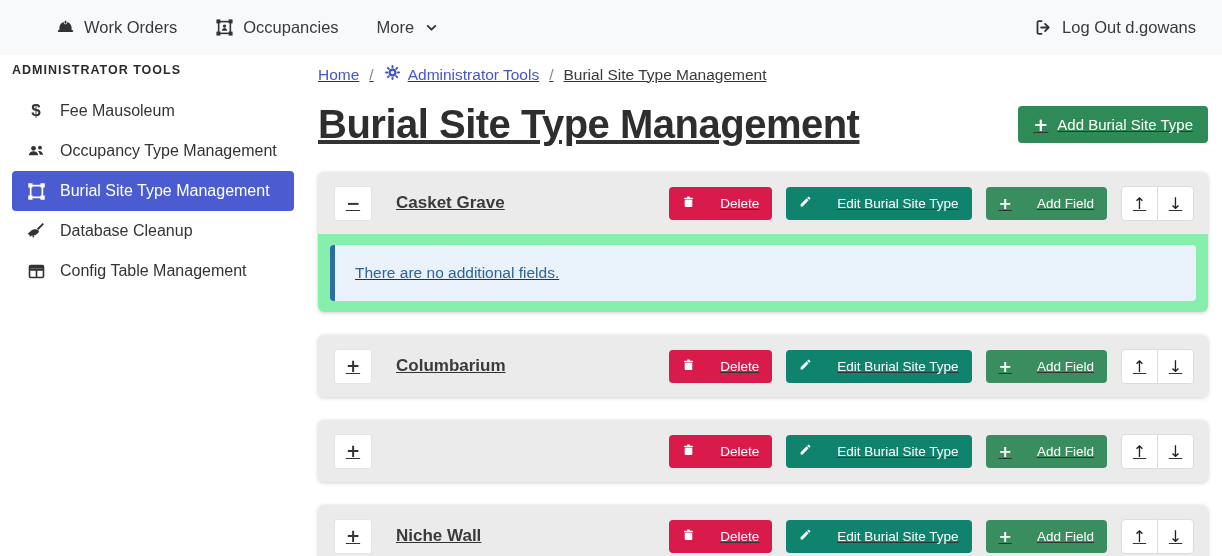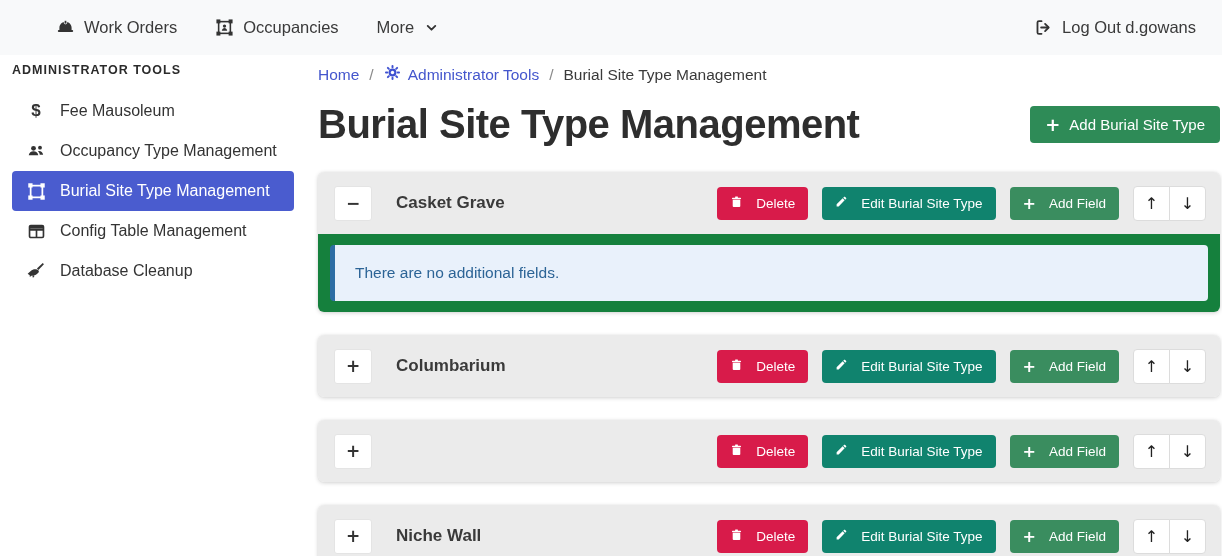--- a/index.html
+++ b/index.html
@@ -34,21 +34,21 @@
   }
   .side-item {
     height:40px; display:flex; align-items:center; gap:13px;
     margin:0 16px 0 12px; padding-left:13px; border-radius:4px;
     font-size:16px; color:#333;
   }
   .side-item .s-icon { width:22px; display:flex; justify-content:center; align-items:center; color:inherit; font-weight:700; }
   .side-item.active { background:var(--accent-blue,#4a5ccf); color:#fff; }
 
   
-  .main { position:absolute; top:55px; left:310px; right:0; bottom:0; padding:9px 2px 0 8px; background:#fff; }
+  .main { position:absolute; top:55px; left:310px; right:0; bottom:0; padding:9px 14px 0 8px; background:#fff;text-decoration:underline; }
   .breadcrumb { display:flex; align-items:center; gap:10px; font-size:15.5px; }
   .breadcrumb a { color:var(--link-blue,#4456cd); text-decoration:none; }
   .crumb-link { display:flex; align-items:center; gap:7px; color:var(--link-blue,#4456cd); }
   .crumb-sep { color:#8a8a8a; }
   .crumb-current { color:#3a3a3a; }
 
   .title-row { display:flex; align-items:center; justify-content:space-between; margin-top:16px; }
   .page-title { font-size:40px; font-weight:600; color:#2e2e2e; letter-spacing:-0.5px; line-height:1.15; }
   .btn { border:none; color:#fff; border-radius:4px; display:inline-flex; align-items:center; cursor:pointer; font-family:inherit; }
   .btn .plus { font-weight:700; font-family:"DejaVu Sans",sans-serif; }
@@ -66,35 +66,35 @@
     background:var(--header-gray,#ebebeb); height:62px;
     display:flex; align-items:center; padding:0 14px 0 16px;
   }
   .toggle-btn {
     width:38px; height:35px; background:#fff; border:1px solid #e4e4e4; border-radius:3px;
     font-size:17px; font-weight:700; color:#333; font-family:"DejaVu Sans",sans-serif;
     display:flex; align-items:center; justify-content:center; cursor:pointer;
   }
   .panel-title { margin-left:24px; font-size:17px; font-weight:700; color:#3a3a3a; }
   .panel-actions { margin-left:auto; display:flex; align-items:center; gap:14px; }
-  .pbtn { height:33px; font-size:13.5px; gap:13px; padding:0 13px; }
+  .pbtn { height:33px; font-size:13.5px; gap:25px; padding:0 13px; }
   .pbtn .plus { font-size:16px; }
   .btn-delete { background:var(--delete-red,#d81b4a); }
   .btn-edit { background:var(--edit-teal,#10836e);justify-content:flex-end; }
   .btn-add-field { background:var(--add-field-green,#3a8d5f); }
   .arrow-group { display:flex; }
   .arrow-btn {
     width:37px; height:35px; background:#fff; border:1px solid #dcdcdc; color:#222;
     font-size:16px; font-family:"DejaVu Sans",sans-serif; cursor:pointer;
     display:flex; align-items:center; justify-content:center;
   }
   .arrow-btn.up { border-radius:4px 0 0 4px; }
   .arrow-btn.down { border-radius:0 4px 4px 0; margin-left:-1px; }
 
-  .panel-body { background:#15803d; padding:11px 12px; }
+  .panel-body { background:#86efac; padding:11px 12px; }
   .alert-info {
     background:var(--alert-bg,#e9f1fb); border-left:5px solid var(--alert-border,#2d6da4);
     border-radius:4px; color:var(--alert-text,#2c6496);
     padding:19px 20px; font-size:15.5px;
   }
 </style>
 </head>
 <body>
 
 <nav class="navbar">
@@ -178,38 +178,38 @@
           <rect x="1.6" y="17" width="5.4" height="5.4"></rect>
             <rect x="17" y="17" width="5.4" height="5.4"></rect>
         </g>
       </svg>
     </span>
     <span>Burial Site Type Management</span>
   </div>
 
   <div class="side-item clickable">
     <span class="s-icon">
+      <svg width="20" height="20" viewBox="0 0 24 24" fill="currentColor">
+        <path d="M21.5 3.9 20.1 2.5l-7 6.6 1.8 1.8z"></path>
+        <path d="M13.2 10.1c-2.7-.8-5.5-.1-7.5 1.8L2 15.4c1.5 1.5 3.5 2.4 5.6 2.4 2 0 4-.8 5.5-2.2l1.7-1.6c.6-.6.8-1.5.4-2.3-.3-.8-1-1.4-2-1.6z"></path>
+        <path d="M4.5 18.5l2-2M8 19.5l1.6-1.6" stroke="currentColor" stroke-width="1.4"></path>
+      </svg>
+    </span>
+    <span>Database Cleanup</span>
+  </div>
+
+  <div class="side-item clickable">
+    <span class="s-icon">
       <svg width="19" height="19" viewBox="0 0 24 24">
         <rect x="3.2" y="4.4" width="17.6" height="15.2" rx="1.6" fill="none" stroke="currentColor" stroke-width="2.1"></rect>
         <path d="M3.2 10h17.6M12 10v9.6" stroke="currentColor" stroke-width="2.1"></path>
         <path d="M3.2 6c0-.9.7-1.6 1.6-1.6h14.4c.9 0 1.6.7 1.6 1.6v2.4H3.2z" fill="currentColor"></path>
       </svg>
     </span>
     <span>Config Table Management</span>
-  </div>
-
-  <div class="side-item clickable">
-    <span class="s-icon">
-      <svg width="20" height="20" viewBox="0 0 24 24" fill="currentColor">
-        <path d="M21.5 3.9 20.1 2.5l-7 6.6 1.8 1.8z"></path>
-        <path d="M13.2 10.1c-2.7-.8-5.5-.1-7.5 1.8L2 15.4c1.5 1.5 3.5 2.4 5.6 2.4 2 0 4-.8 5.5-2.2l1.7-1.6c.6-.6.8-1.5.4-2.3-.3-.8-1-1.4-2-1.6z"></path>
-        <path d="M4.5 18.5l2-2M8 19.5l1.6-1.6" stroke="currentColor" stroke-width="1.4"></path>
-      </svg>
-    </span>
-    <span>Database Cleanup</span>
   </div>
 </aside>
 
 <main class="main">
 
   <div class="breadcrumb">
     <a href="#" class="clickable">Home</a>
     <span class="crumb-sep">/</span>
     <a href="#" class="crumb-link clickable">
       <span>

